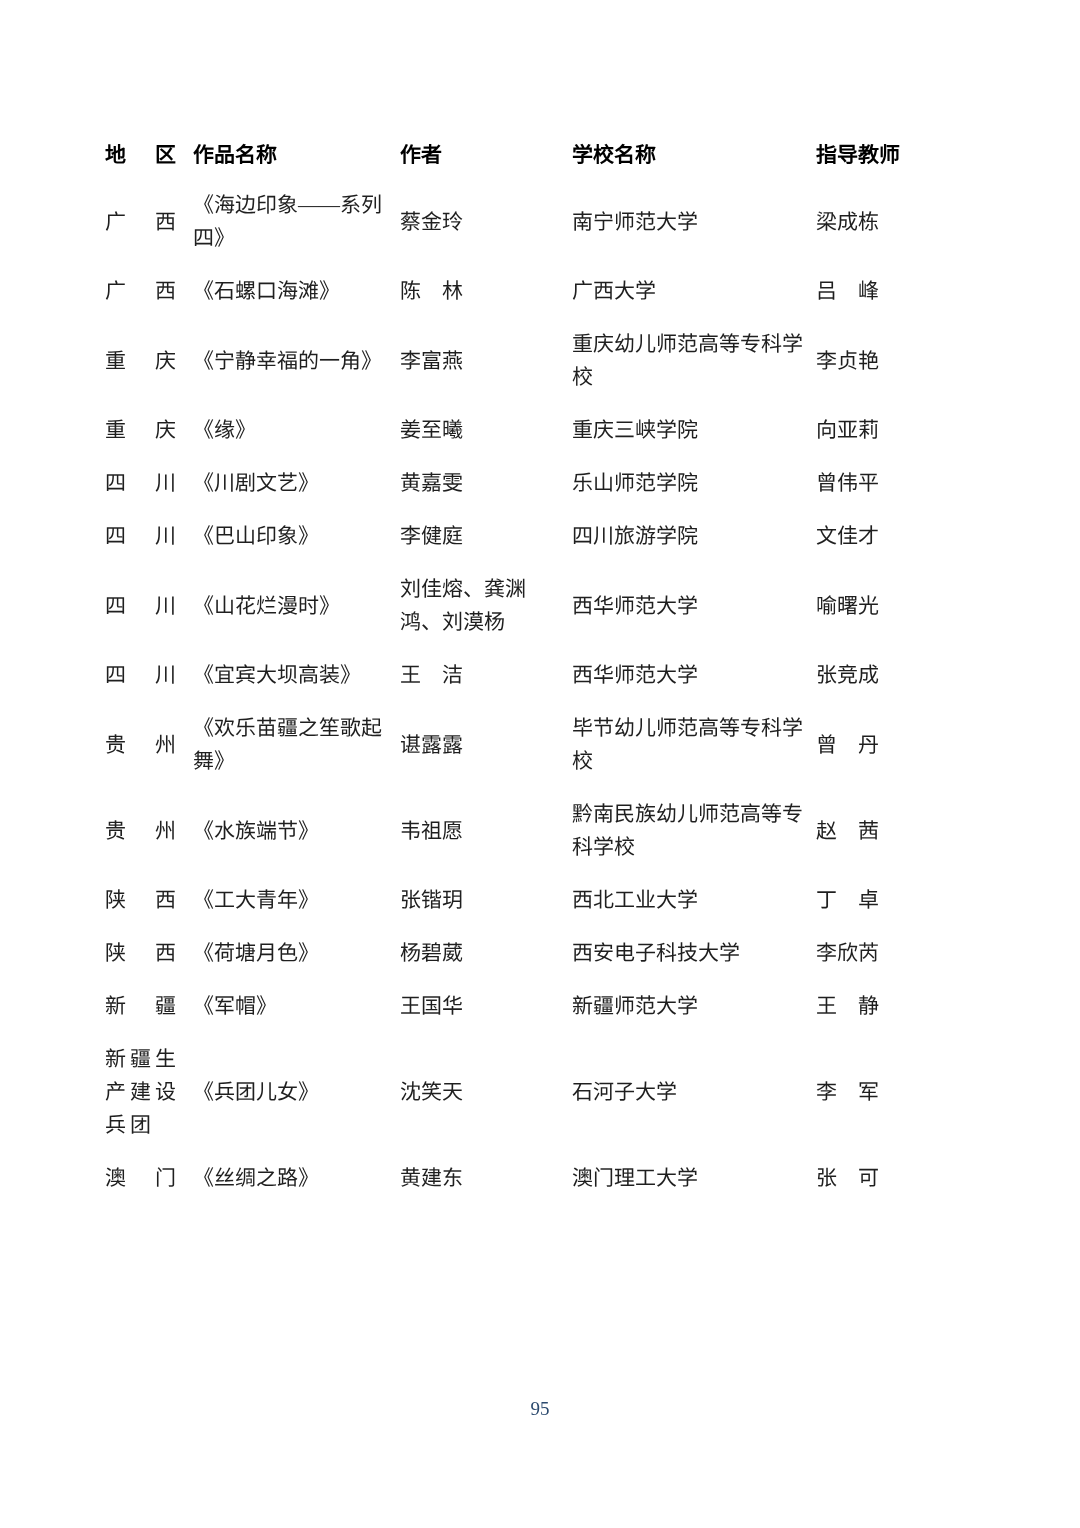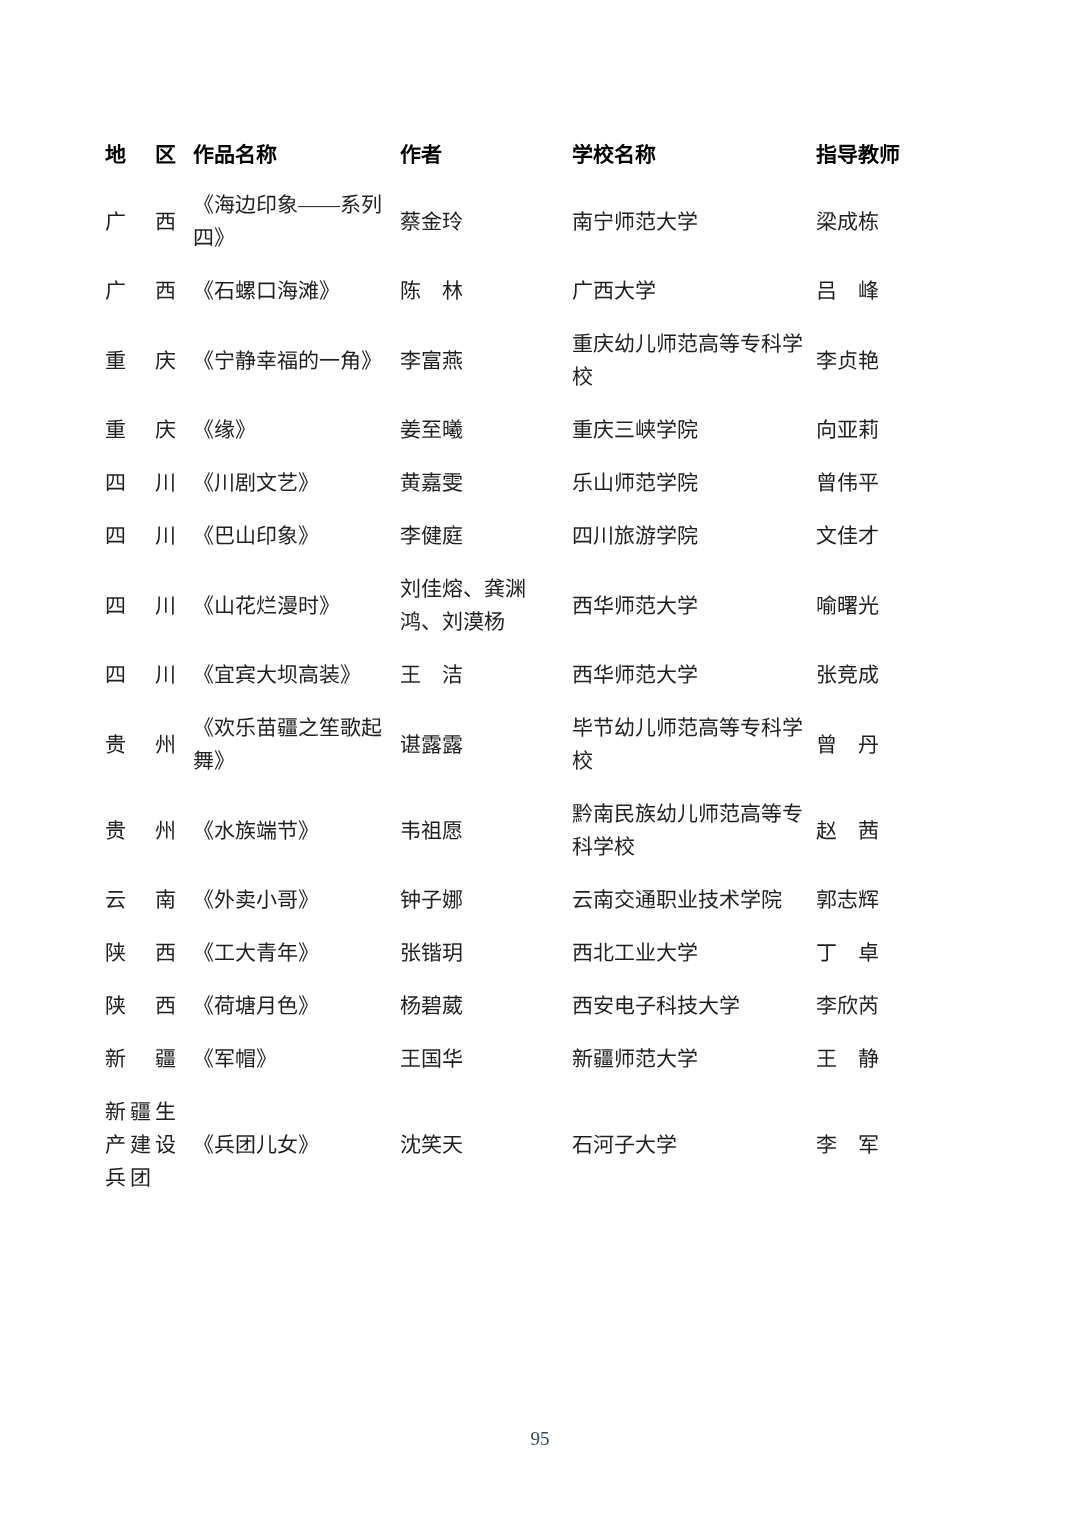--- a/index.html
+++ b/index.html
@@ -42,21 +42,21 @@
     font-weight: bold;
     color: #000000;
     padding-top: 0;
     padding-bottom: 8px;
   }
   .col-region { letter-spacing: 4px; }
   td.col-region, th.col-region { padding-right: 10px; }
   td.col-author { padding-right: 0; }
   .page-number {
     position: absolute;
-    top: 1428px;
+    top: 1398px;
     left: 0;
     width: 100%;
     text-align: center;
     font-size: 19px;
     color: #2c4a6e;
     font-family: "Liberation Serif", "DejaVu Serif", serif;
   }
 </style>
 </head>
 <body>
@@ -145,27 +145,20 @@
             <td class="col-teacher">曾　丹</td>
           </tr>
           <tr>
             <td class="col-region">贵　州</td>
             <td class="col-title">《水族端节》</td>
             <td class="col-author">韦祖愿</td>
             <td class="col-school">黔南民族幼儿师范高等专科学校</td>
             <td class="col-teacher">赵　茜</td>
           </tr>
           <tr>
-            <td class="col-region">云　南</td>
-            <td class="col-title">《外卖小哥》</td>
-            <td class="col-author">钟子娜</td>
-            <td class="col-school">云南交通职业技术学院</td>
-            <td class="col-teacher">郭志辉</td>
-          </tr>
-          <tr>
             <td class="col-region">陕　西</td>
             <td class="col-title">《工大青年》</td>
             <td class="col-author">张锴玥</td>
             <td class="col-school">西北工业大学</td>
             <td class="col-teacher">丁　卓</td>
           </tr>
           <tr>
             <td class="col-region">陕　西</td>
             <td class="col-title">《荷塘月色》</td>
             <td class="col-author">杨碧葳</td>
@@ -179,17 +172,24 @@
             <td class="col-school">新疆师范大学</td>
             <td class="col-teacher">王　静</td>
           </tr>
           <tr>
             <td class="col-region">新疆生产建设兵团</td>
             <td class="col-title">《兵团儿女》</td>
             <td class="col-author">沈笑天</td>
             <td class="col-school">石河子大学</td>
             <td class="col-teacher">李　军</td>
           </tr>
+          <tr>
+            <td class="col-region">澳　门</td>
+            <td class="col-title">《丝绸之路》</td>
+            <td class="col-author">黄建东</td>
+            <td class="col-school">澳门理工大学</td>
+            <td class="col-teacher">张　可</td>
+          </tr>
         </tbody>
     </table>
   </div>
   <div class="page-number">95</div>
 </div>
 
 </body></html>

